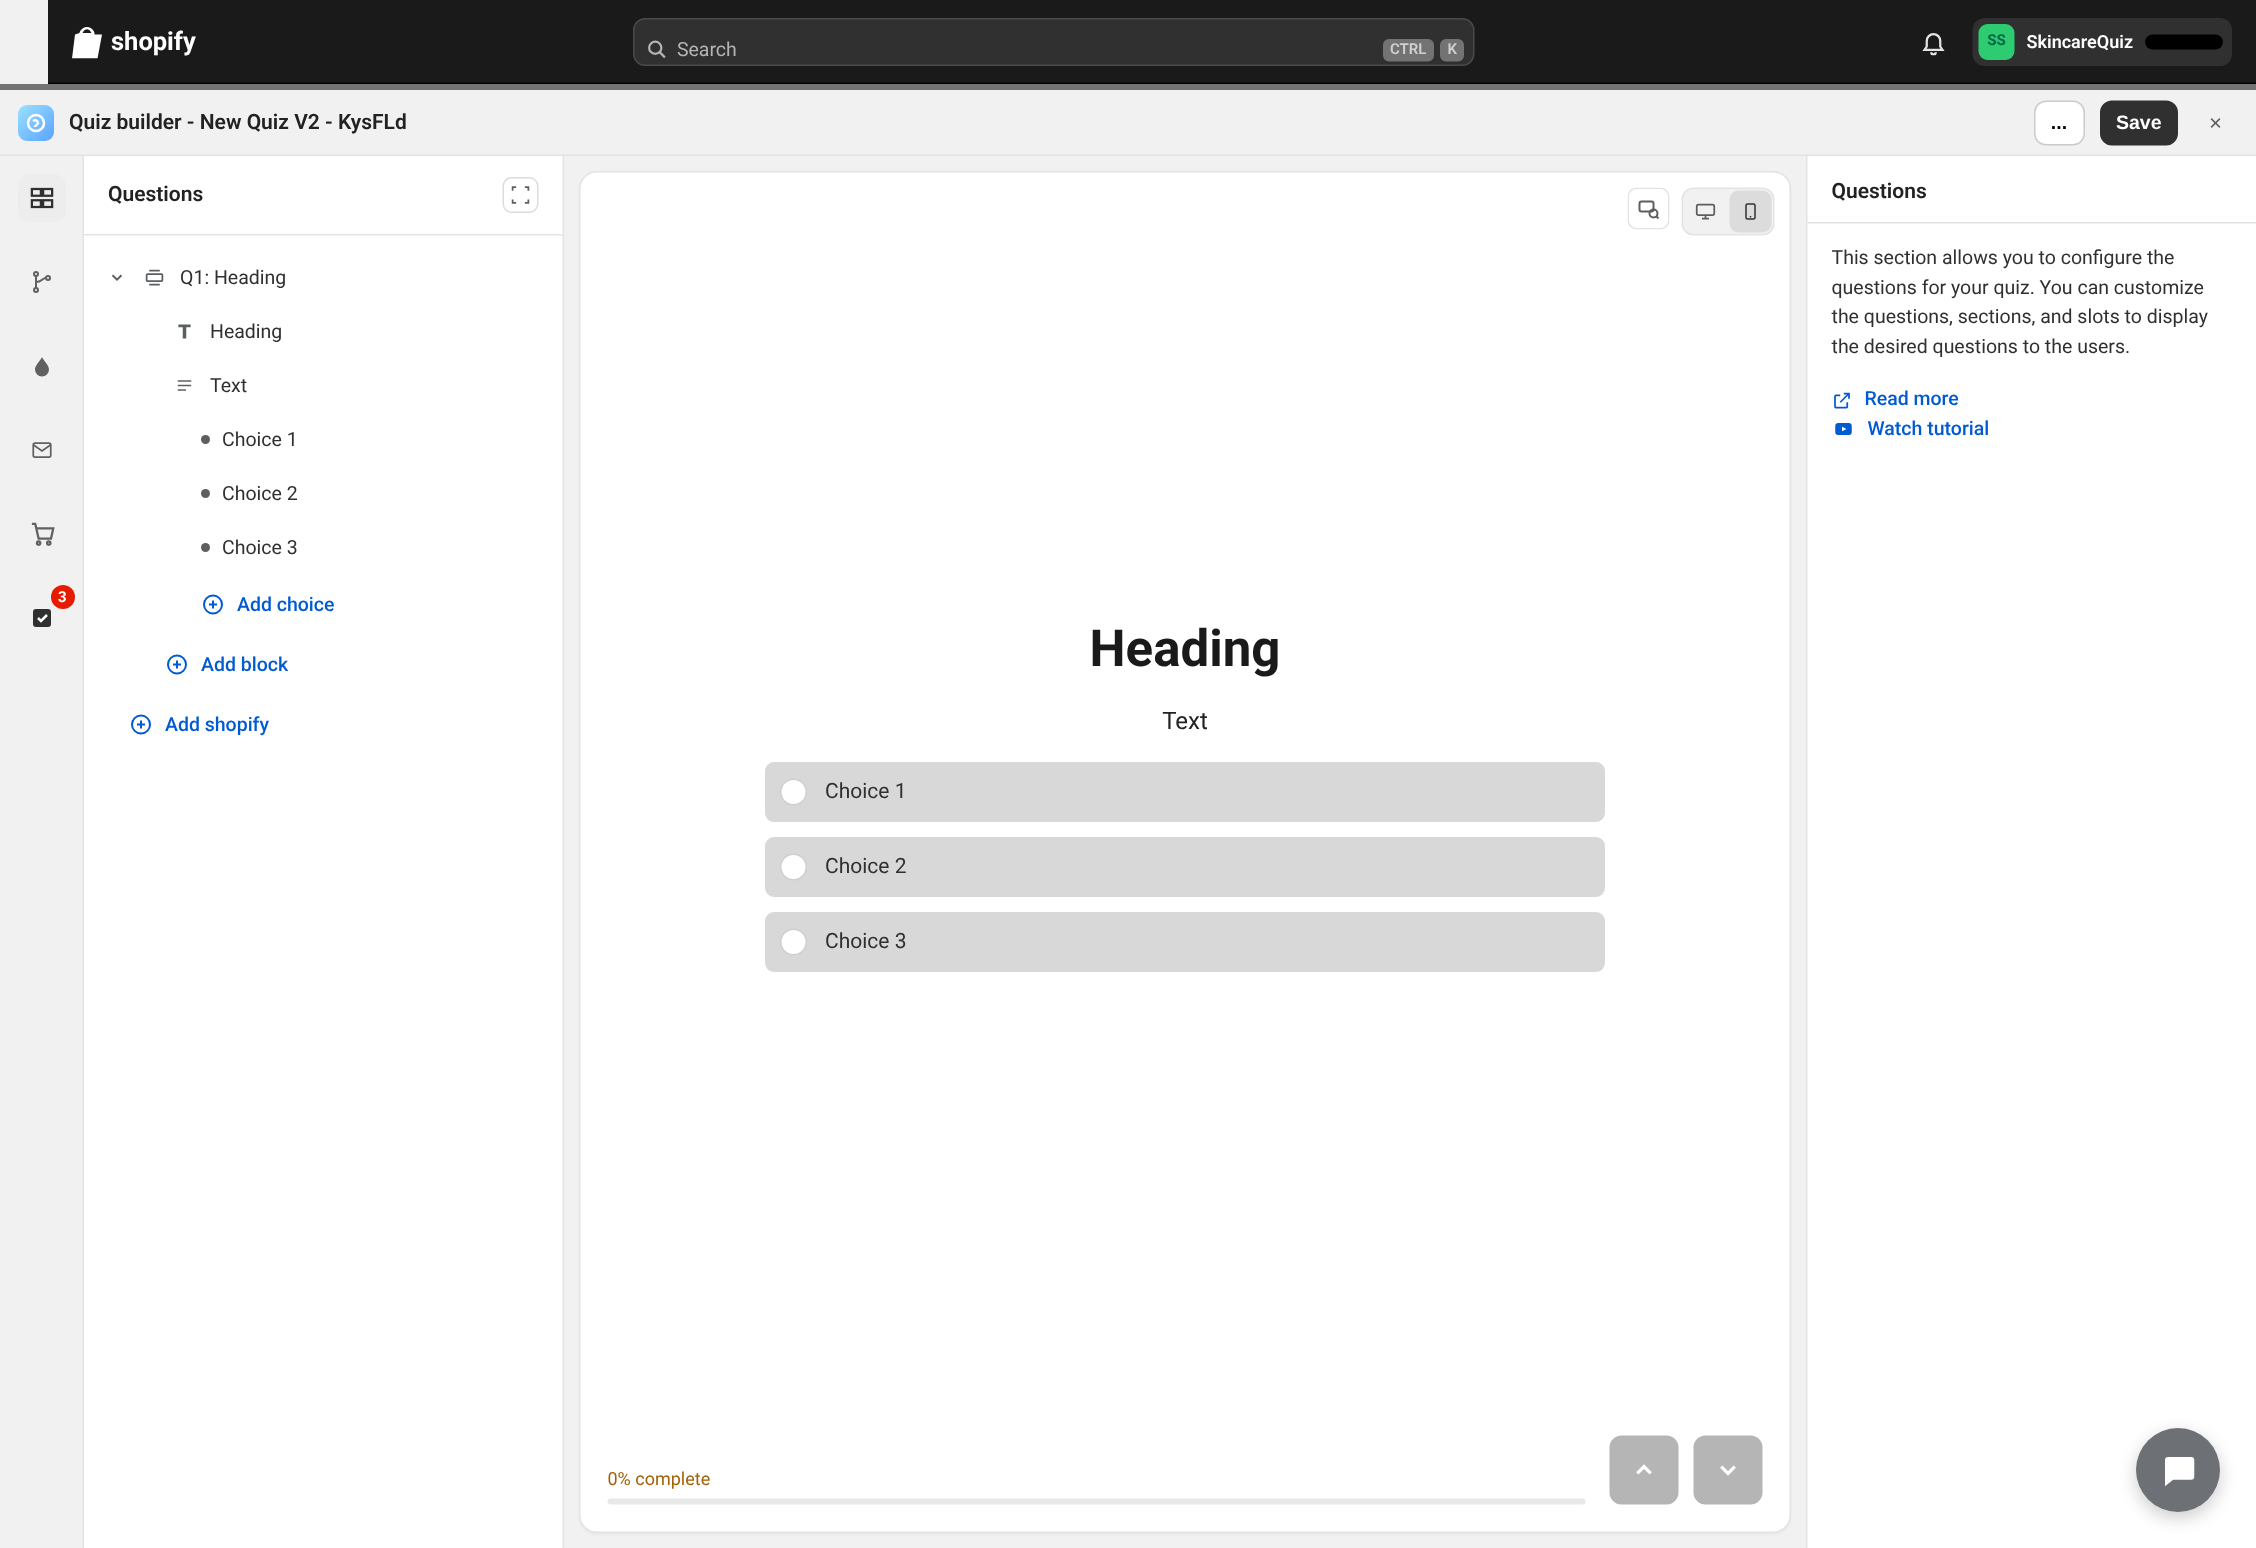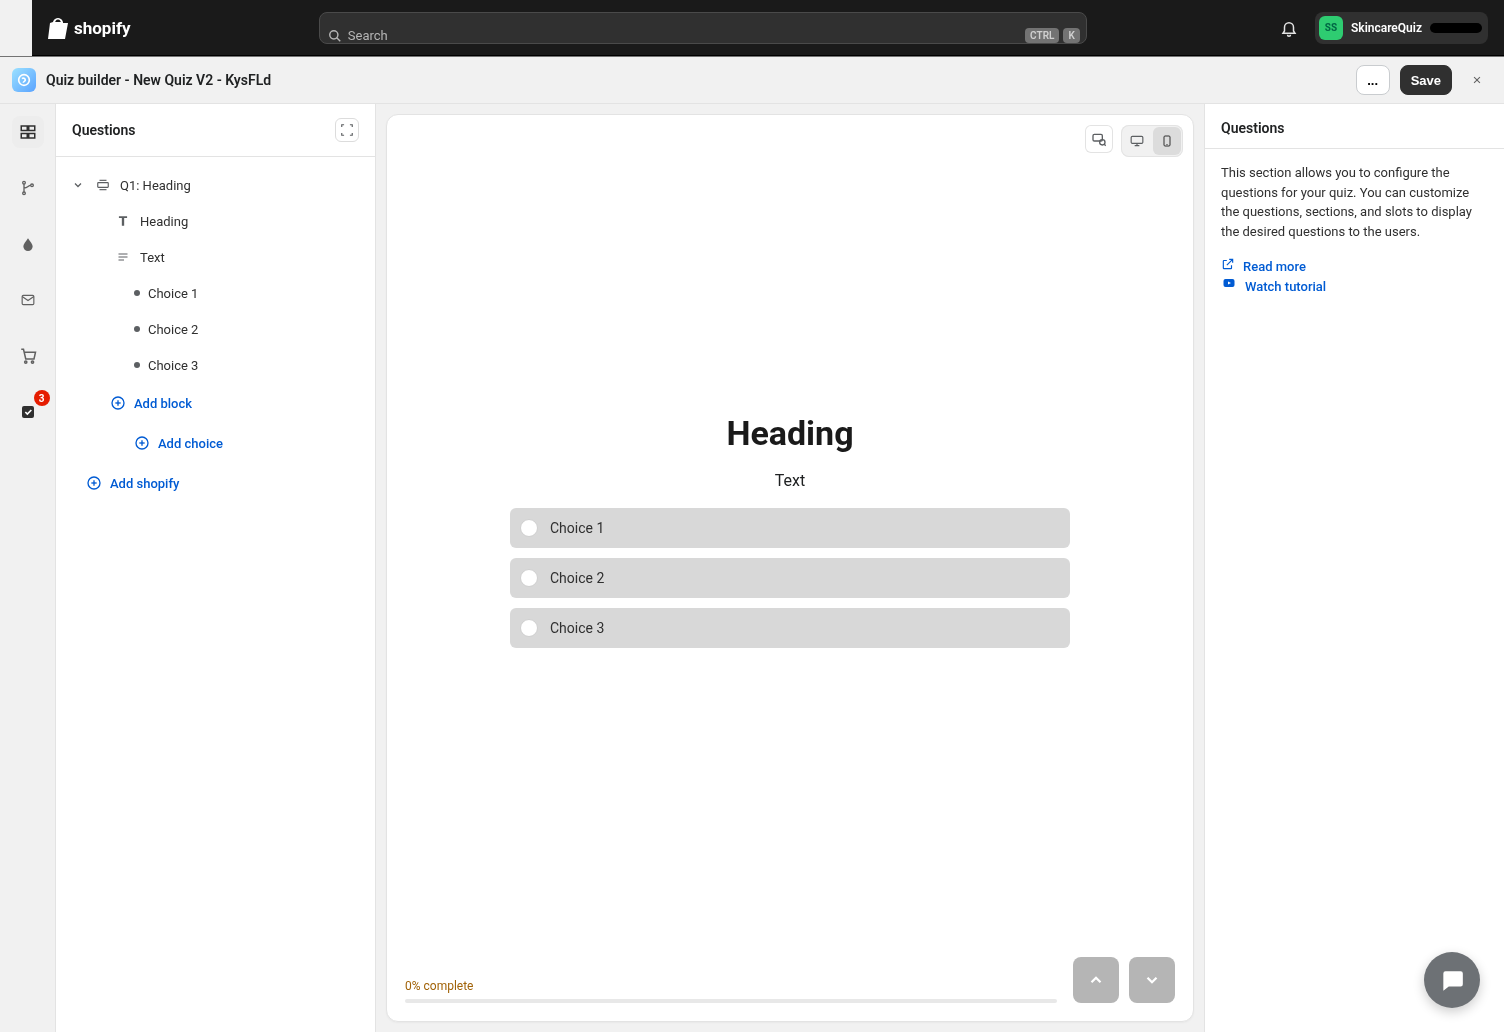--- a/index.html
+++ b/index.html
@@ -4,34 +4,34 @@
 <style>
   * { box-sizing: border-box; margin: 0; padding: 0; }
   html, body { height: 100%; font-family: -apple-system, BlinkMacSystemFont, "Segoe UI", Roboto, Helvetica, Arial, sans-serif; font-size: 13px; color: #202223; background: #f1f1f1; }
   body { display: flex; flex-direction: column; overflow: hidden; }
 
   
   .topbar { height: 56px; background: #1a1a1a; display: flex; align-items: center; padding: 0 16px; gap: 16px; color: #fff; flex-shrink: 0; border-bottom: 1px solid #000; margin-left: 32px;}
   .topbar .logo { display: flex; align-items: center; gap: 6px; font-weight: 700; font-size: 17px; color: #fff; }
   .topbar .logo svg { fill: #fff; }
   .topbar .search-wrap { flex: 1; display: flex; justify-content: center; }
-  .topbar .search { width: 768px; max-width: 100%; height: 32px; background: #303030; border: 1px solid #4a4a4a; border-radius: 8px; display: flex; align-items: flex-end; padding: 0 8px; color: #b5b5b5; position: relative; }
+  .topbar .search { width: 561px; max-width: 100%; height: 32px; background: #303030; border: 1px solid #4a4a4a; border-radius: 8px; display: flex; align-items: flex-start; padding: 13px 8px; color: #b5b5b5; position: relative; }
   .topbar .search .search-icon { margin-right: 6px; display:flex; }
   .topbar .search .placeholder { color: #b5b5b5; font-size: 13px; }
   .topbar .search .keys { position: absolute; right: 6px; display: flex; gap: 4px; }
   .topbar .search .key { background: #737373; color: #d0d0d0; font-size: 10px; padding: 2px 5px; border-radius: 4px; font-weight:600;}
   .topbar .right { display: flex; align-items: center; gap: 12px; }
   .topbar .bell { width: 28px; height: 28px; display: flex; align-items: center; justify-content: center; cursor: pointer; }
   .topbar .account { display: flex; align-items: center; gap: 8px; background: #303030; border-radius: 8px; padding: 4px 6px 4px 4px; }
   .topbar .avatar { width: 24px; height: 24px; border-radius: 6px; background: #2ecc71; color: #064; font-size: 10px; font-weight:700; display: flex; align-items: center; justify-content: center; }
   .topbar .account .acct-name { color: #fff; font-size: 12px; font-weight: 600; }
   .topbar .account .acct-rest { width: 52px; height: 10px; background: #000; border-radius: 6px; }
 
   
-  .subheader { height: 48px; background: #f1f1f1; border-bottom: 1px solid #e3e3e3; border-top: 1px solid #737373; display: flex; align-items: center; padding: 0 12px; gap: 10px; flex-shrink: 0; }
+  .subheader { height: 48px; background: #f1f1f1; border-bottom: 1px solid #e3e3e3; border-top: 4px solid #737373; display: flex; align-items: center; padding: 0 12px; gap: 10px; flex-shrink: 0; }
   .subheader .app-icon { width: 24px; height: 24px; border-radius: 6px; background: linear-gradient(135deg,#9be1ff,#5aa3ff); display:flex;align-items:center;justify-content:center;}
   .subheader .title { font-weight: 600; font-size: 14px; color: #202223; }
   .subheader .spacer { flex: 1; }
   .subheader .btn { height: 30px; padding: 0 10px; border-radius: 8px; border: 1px solid #c9cccf; background: #fff; font-size: 13px; font-weight: 600; display: inline-flex; align-items: center; justify-content: center; cursor: pointer; }
   .subheader .btn.more { width: 34px; padding: 0; }
   .subheader .btn.save { background: #303030; color: #fff; border-color: #303030; }
   .subheader .btn.close { background: transparent; border: none; width: 30px; color: #616161; }
 
   
   .main { flex: 1; display: flex; min-height: 0; background: #f1f1f1; }
@@ -78,21 +78,21 @@
   .progress-wrap { flex: 1; display:flex; flex-direction:column; gap:6px;}
   .progress-label { font-size: 12px; color: #a16207; }
   .progress-bar { height: 4px; background: #e8e8e8; border-radius: 2px; width: 100%; }
   .nav-btns { display:flex; gap: 10px; }
   .nav-btn { width: 46px; height: 46px; background: #b5b5b5; border-radius: 8px; display:flex; align-items:center; justify-content:center; color: #fff; cursor:pointer;}
 
   
   .right-panel { width: 300px; background: #fff; border-left: 1px solid #e3e3e3; display: flex; flex-direction: column; }
   .rp-header { padding: 16px 16px 12px; font-weight: 600; font-size: 14px; border-bottom: 1px solid #e3e3e3;}
   .rp-body { padding: 14px 16px; font-size: 13px; line-height: 1.5; color: #303030; display:flex; flex-direction:column; gap: 16px;}
-  .rp-link { display: flex; align-items: flex-start; gap: 8px; color: #005bd3; font-weight: 500; font-size: 13px; cursor:pointer; }
+  .rp-link { display: flex; align-items: center; gap: 8px; color: #005bd3; font-weight: 500; font-size: 13px; cursor:pointer; }
 
   
   .chat-fab { position: fixed; right: 24px; bottom: 24px; width: 56px; height: 56px; border-radius: 50%; background: #6d7175; display:flex; align-items:center; justify-content:center; color:#fff; box-shadow: 0 4px 12px rgba(0,0,0,0.2); cursor:pointer;}
 
   svg { display:block; }
 </style>
 </head>
 <body>
 
 <div class="topbar">
@@ -248,39 +248,39 @@
       </div>
       <div class="tree-row depth3">
         <span class="bullet"></span>
         <span>Choice 2</span>
       </div>
       <div class="tree-row depth3">
         <span class="bullet"></span>
         <span>Choice 3</span>
       </div>
 
+      <div class="add-link depth2" style="padding-left:78px">
+        <span class="plus">
+          <svg width="16" height="16" viewBox="0 0 24 24" stroke="#005bd3" stroke-width="2" fill="none">
+              <circle cx="12" cy="12" r="9"></circle>
+              <line x1="12" y1="8" x2="12" y2="16"></line>
+              <line x1="8" y1="12" x2="16" y2="12"></line>
+            </svg>
+        </span>
+        <span>Add choice</span>
+      </div>
       <div class="add-link depth1" style="padding-left:54px">
         <span class="plus">
           <svg width="16" height="16" viewBox="0 0 24 24" stroke="#005bd3" stroke-width="2" fill="none">
               <circle cx="12" cy="12" r="9"></circle>
               <line x1="12" y1="8" x2="12" y2="16"></line>
               <line x1="8" y1="12" x2="16" y2="12"></line>
             </svg>
         </span>
         <span>Add block</span>
-      </div>
-      <div class="add-link depth2" style="padding-left:78px">
-        <span class="plus">
-          <svg width="16" height="16" viewBox="0 0 24 24" stroke="#005bd3" stroke-width="2" fill="none">
-              <circle cx="12" cy="12" r="9"></circle>
-              <line x1="12" y1="8" x2="12" y2="16"></line>
-              <line x1="8" y1="12" x2="16" y2="12"></line>
-            </svg>
-        </span>
-        <span>Add choice</span>
       </div>
       <div class="add-link depth0" style="padding-left:30px">
         <span class="plus">
           <svg width="16" height="16" viewBox="0 0 24 24" stroke="#005bd3" stroke-width="2" fill="none">
               <circle cx="12" cy="12" r="9"></circle>
               <line x1="12" y1="8" x2="12" y2="16"></line>
               <line x1="8" y1="12" x2="16" y2="12"></line>
             </svg>
         </span>
         <span>Add shopify</span>

